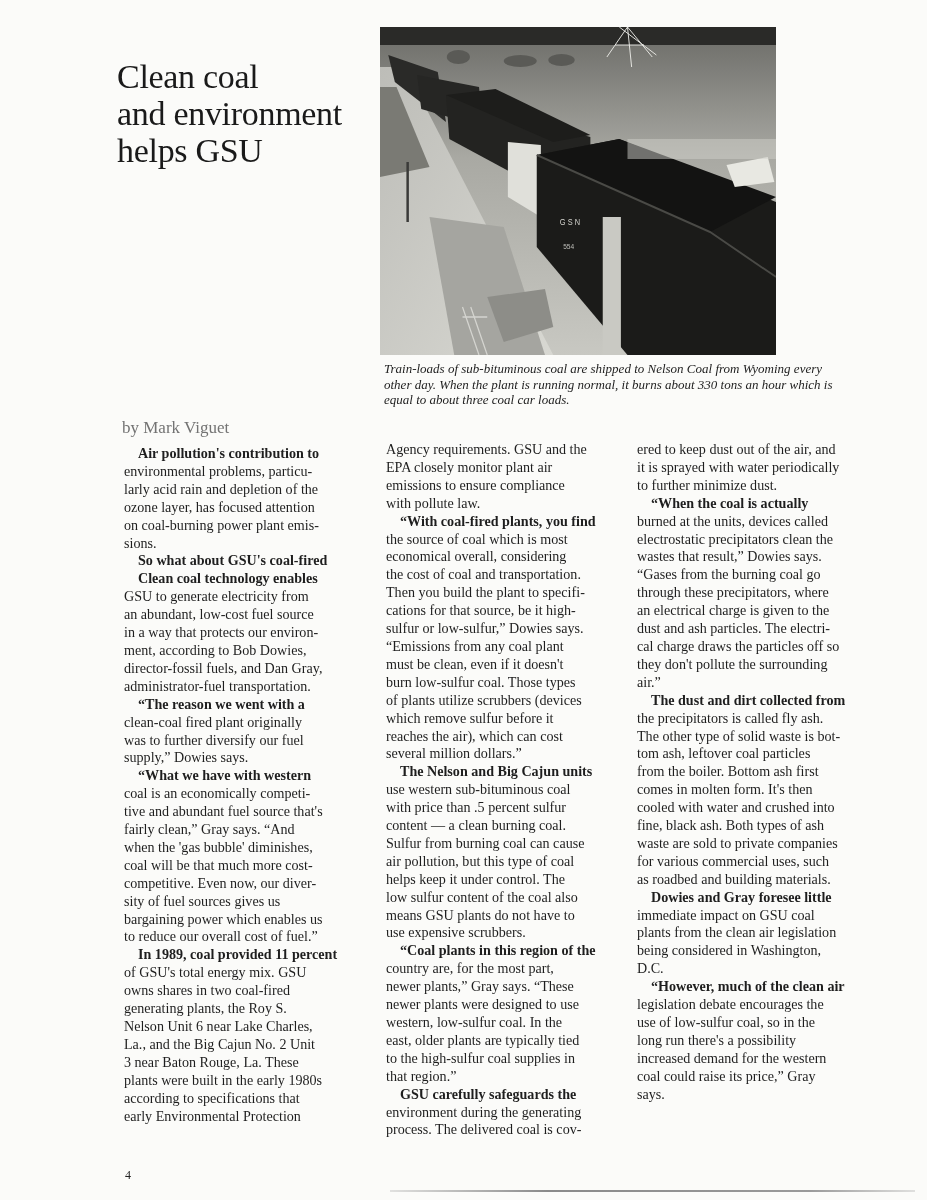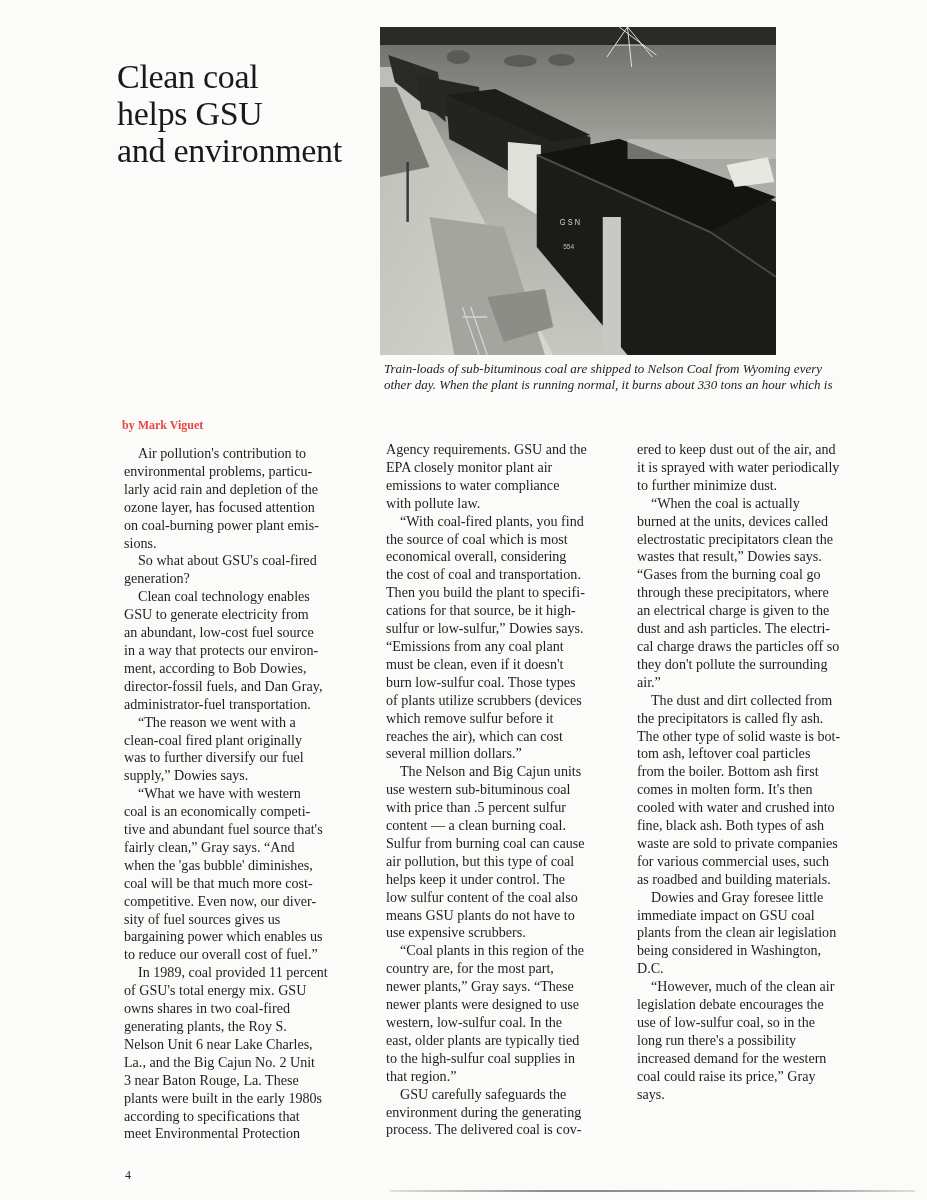--- a/index.html
+++ b/index.html
@@ -19,46 +19,46 @@
       position: absolute; left: 380px; top: 27px; width: 396px; height: 328px;
       overflow: hidden; background: #8c8c8c;
     }
     .photo svg { display: block; width: 100%; height: 100%; }
     .caption {
       position: absolute; left: 384px; top: 361px; width: 470px;
       font-style: italic; font-size: 13px; line-height: 15.5px; color: #222;
     }
     .byline {
       position: absolute; left: 122px; top: 418px;
-      font-weight: bold; font-size: 12px; color: #ef4444;
+      font-weight: normal; font-size: 17px; color: #737373;
     }
     .col {
       position: absolute; top: 444px; width: 248px;
       font-size: 14.1px; line-height: 17.9px; color: #1e1e1e;
     }
     .col1 { left: 124px; top: 445px; }
     .col2 { left: 386px; top: 441px; }
     .col3 { left: 637px; top: 441px; }
     .col .line { display: block; white-space: nowrap; }
-    .col .indent { padding-left: 14px; }
+    .col .indent { padding-left: 14px; font-weight: bold; }
     .page-number {
       position: absolute; left: 125px; top: 1168px; font-size: 12px; color: #222;
     }
     .bottom-rule {
       position: absolute; left: 390px; top: 1190px; width: 525px; height: 2px;
       background: linear-gradient(90deg, rgba(120,120,120,0.2), #8a8a8a 30%, #9a9a9a 80%, rgba(160,160,160,0.3));
     }
   </style>
 </head>
 <body>
 
 <h1 class="headline">
   <span>Clean coal</span>
+  <span>and environment</span>
   <span>helps GSU</span>
-  <span>and environment</span>
 </h1>
 
 <div class="photo" title="Train of coal-loaded hopper cars beside a field with a power transmission tower">
   <svg viewBox="0 0 480 328" preserveAspectRatio="none">
     <defs>
       <linearGradient id="field" x1="0" y1="0" x2="0" y2="1">
         <stop offset="0" stop-color="#6a6a66"></stop>
         <stop offset="0.4" stop-color="#a9a9a3"></stop>
         <stop offset="1" stop-color="#c8c8c2"></stop>
       </linearGradient>
@@ -111,33 +111,33 @@
       <path d="M110 280 L130 328"></path>
       <path d="M100 290 L130 290"></path>
     </g>
     <polygon points="130,270 200,262 210,300 150,315" fill="#8d8d88"></polygon>
   </svg>
 </div>
 
 <div class="caption">
   <span class="line" style="display:block">Train-loads of sub-bituminous coal are shipped to Nelson Coal from Wyoming every</span>
   <span class="line" style="display:block">other day. When the plant is running normal, it burns about 330 tons an hour which is</span>
+  <span class="line" style="display:block">equal to about three coal car loads.</span>
 </div>
 
 <div class="byline">by Mark Viguet</div>
 
 <div class="col col1">
     <span class="line indent">Air pollution's contribution to</span>
     <span class="line">environmental problems, particu-</span>
     <span class="line">larly acid rain and depletion of the</span>
     <span class="line">ozone layer, has focused attention</span>
     <span class="line">on coal-burning power plant emis-</span>
     <span class="line">sions.</span>
     <span class="line indent">So what about GSU's coal-fired</span>
-    <span class="line">generation?</span>
     <span class="line indent">Clean coal technology enables</span>
     <span class="line">GSU to generate electricity from</span>
     <span class="line">an abundant, low-cost fuel source</span>
     <span class="line">in a way that protects our environ-</span>
     <span class="line">ment, according to Bob Dowies,</span>
     <span class="line">director-fossil fuels, and Dan Gray,</span>
     <span class="line">administrator-fuel transportation.</span>
     <span class="line indent">“The reason we went with a</span>
     <span class="line">clean-coal fired plant originally</span>
     <span class="line">was to further diversify our fuel</span>
@@ -154,26 +154,26 @@
     <span class="line">to reduce our overall cost of fuel.”</span>
     <span class="line indent">In 1989, coal provided 11 percent</span>
     <span class="line">of GSU's total energy mix. GSU</span>
     <span class="line">owns shares in two coal-fired</span>
     <span class="line">generating plants, the Roy S.</span>
     <span class="line">Nelson Unit 6 near Lake Charles,</span>
     <span class="line">La., and the Big Cajun No. 2 Unit</span>
     <span class="line">3 near Baton Rouge, La. These</span>
     <span class="line">plants were built in the early 1980s</span>
     <span class="line">according to specifications that</span>
-    <span class="line">meet Environmental Protection</span>
+    <span class="line">early Environmental Protection</span>
   </div>
 <div class="col col2">
     <span class="line">Agency requirements. GSU and the</span>
     <span class="line">EPA closely monitor plant air</span>
-    <span class="line">emissions to water compliance</span>
+    <span class="line">emissions to ensure compliance</span>
     <span class="line">with pollute law.</span>
     <span class="line indent">“With coal-fired plants, you find</span>
     <span class="line">the source of coal which is most</span>
     <span class="line">economical overall, considering</span>
     <span class="line">the cost of coal and transportation.</span>
     <span class="line">Then you build the plant to specifi-</span>
     <span class="line">cations for that source, be it high-</span>
     <span class="line">sulfur or low-sulfur,” Dowies says.</span>
     <span class="line">“Emissions from any coal plant</span>
     <span class="line">must be clean, even if it doesn't</span>

